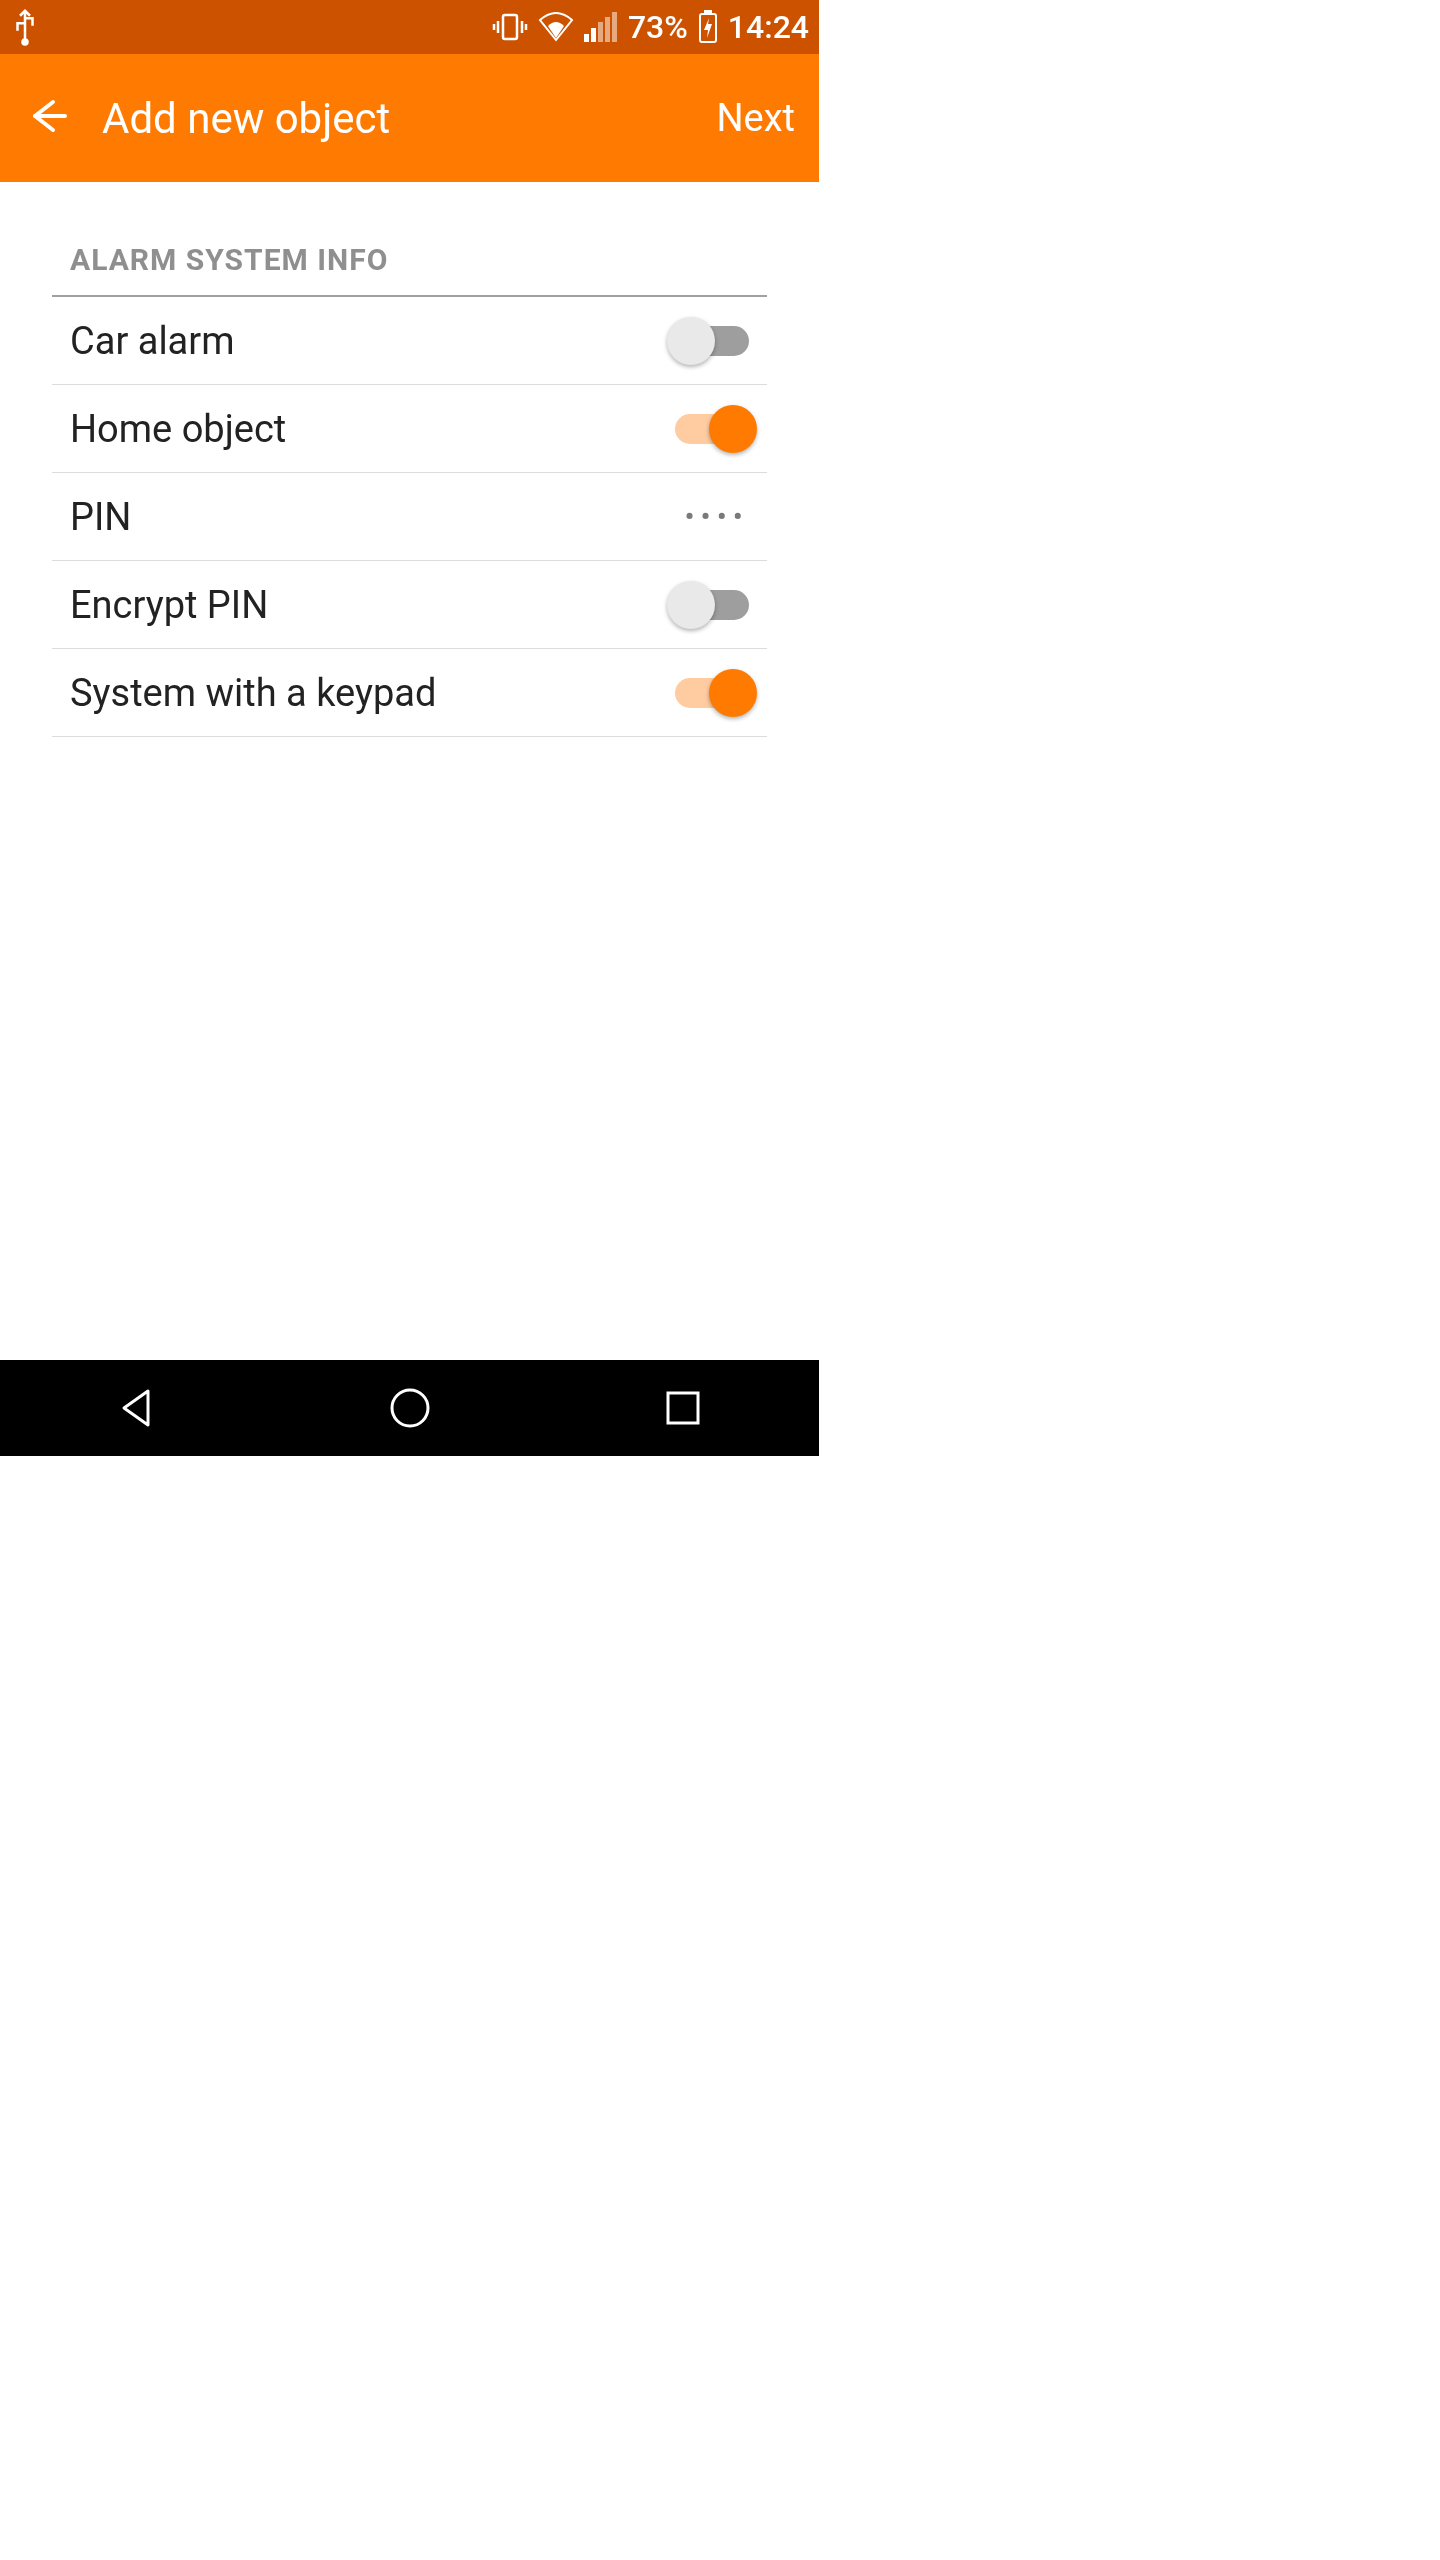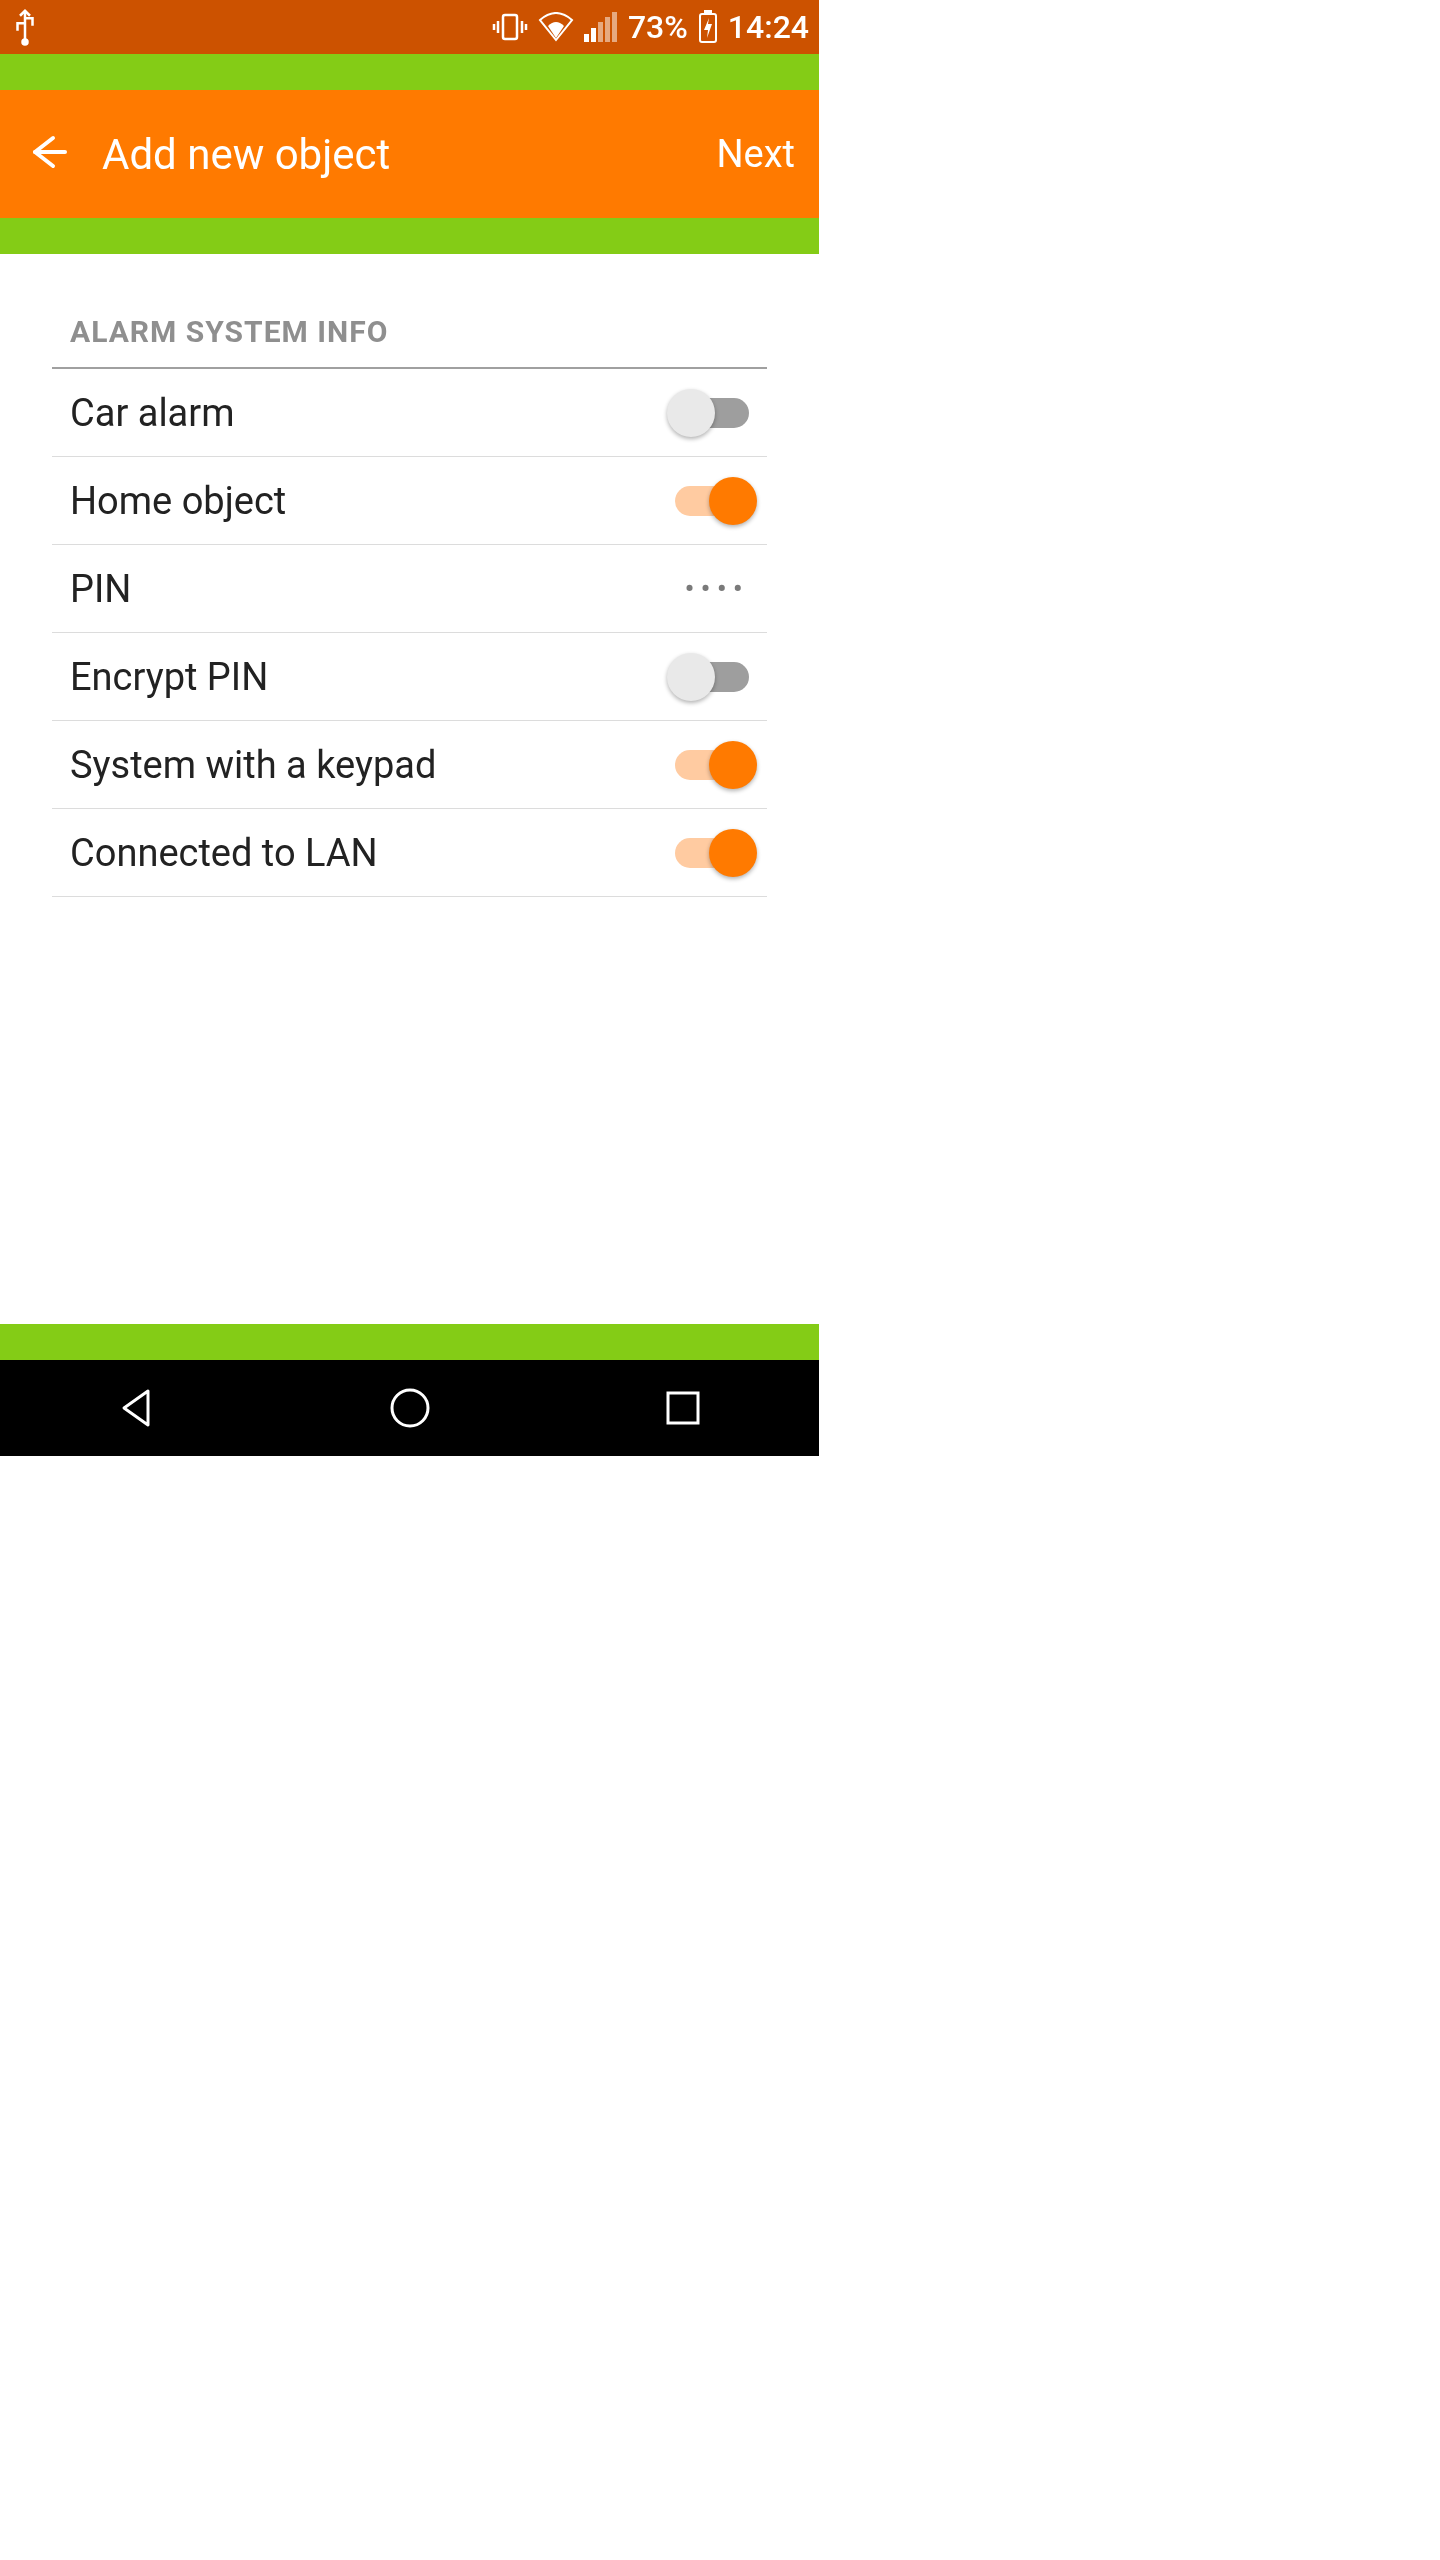--- a/index.html
+++ b/index.html
@@ -1,17 +1,17 @@
 <!DOCTYPE html>
 <html><head>
 <meta charset="utf-8">
 <style>
   * { box-sizing: border-box; margin: 0; padding: 0; }
   html, body { width: 819px; height: 1456px; font-family: Roboto, "Helvetica Neue", Arial, sans-serif; background: #ffffff; }
-  .screen { width: 819px; height: 1456px; display: flex; flex-direction: column; background: #84cc16; gap: 36px; }
+  .screen { width: 819px; height: 1456px; display: flex; flex-direction: column; background: #a16207; }
 
   
   .statusbar {
     height: 54px;
     background: #cc5200;
     color: #ffffff;
     display: flex;
     align-items: center;
     padding: 0 10px;
     font-size: 30px;
@@ -184,27 +184,20 @@
 
     <div class="row">
       <div class="label">System with a keypad</div>
       <div class="toggle on">
         <div class="track"></div>
           <div class="knob"></div>
       </div>
     </div>
 
 
-    <div class="row">
-      <div class="label">Connected to LAN</div>
-      <div class="toggle on">
-        <div class="track"></div>
-          <div class="knob"></div>
-      </div>
-    </div>
 
   </div>
 
   <div class="navbar">
     <div>
       <span>
         <svg width="50" height="50" viewBox="0 0 50 50" fill="none" stroke="#fff" stroke-width="3" stroke-linejoin="round">
           <path d="M36 8 L12 25 L36 42 Z"></path>
         </svg>
       </span>

